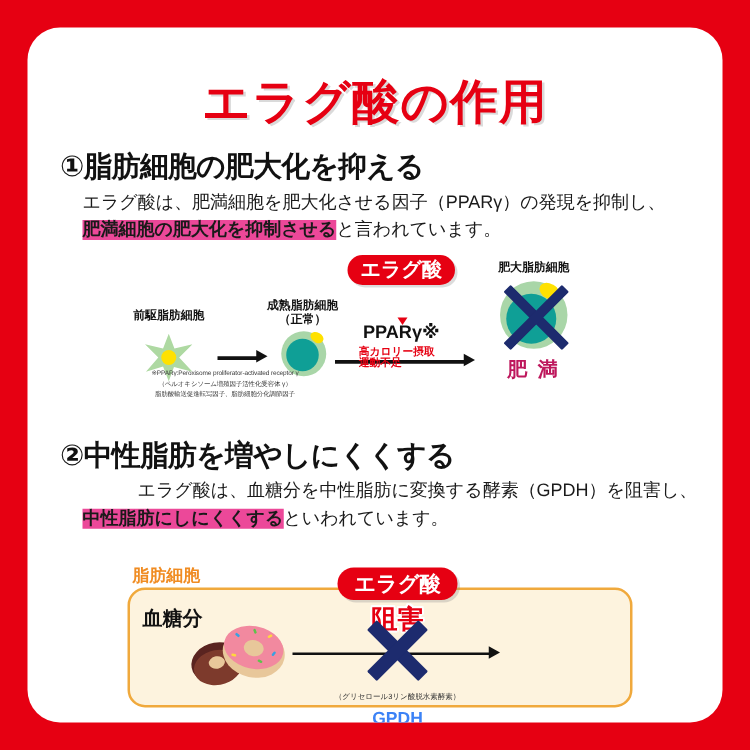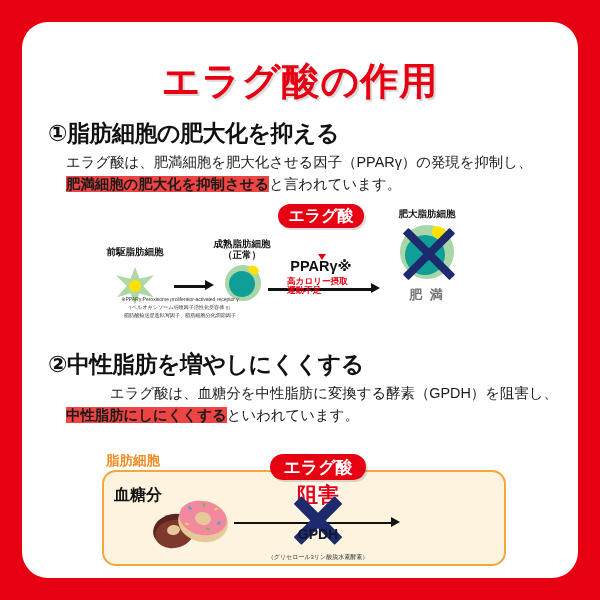--- a/index.html
+++ b/index.html
@@ -32,21 +32,21 @@
   .sec-head{
     position:absolute;left:26px;
     font-size:23px;font-weight:bold;color:#111;
     letter-spacing:-0.5px;white-space:nowrap;
   }
   .sec-body{
     position:absolute;left:44px;
     font-size:14.4px;color:#1a1a1a;line-height:1.55;
     white-space:nowrap;
   }
-  .hl{background:#ef4444;font-weight:bold;}
+  .hl{background:#ec4899;font-weight:bold;}
 
   
   .abs{position:absolute;}
   .lbl{position:absolute;font-size:9.5px;font-weight:bold;color:#111;text-align:center;white-space:nowrap;}
   .tiny{position:absolute;font-size:5.2px;color:#3a3a3a;text-align:center;white-space:nowrap;letter-spacing:-0.1px;}
 
   
   .star-cell{
     position:absolute;width:38px;height:38px;background:#aed9a2;
     clip-path:polygon(50% 0%,62% 31%,100% 22%,72% 50%,100% 80%,61% 70%,50% 100%,38% 69%,2% 80%,28% 50%,0% 22%,38% 31%);
@@ -140,21 +140,21 @@
 
     <div class="lbl" style="left:345px;top:186px;width:120px;">肥大脂肪細胞</div>
 
     <div class="cell-outer" style="left:378px;top:203px;width:54px;height:54px;"></div>
     <div class="cell-inner" style="left:383px;top:213px;width:40px;height:40px;"></div>
     <div class="cell-drop" style="left:409px;top:205px;width:17px;height:12px;"></div>
 
     <div class="xbar" style="left:374px;top:228px;width:66px;height:8px;transform:rotate(45deg);"></div>
     <div class="xbar" style="left:374px;top:228px;width:66px;height:8px;transform:rotate(-45deg);"></div>
 
-    <div class="abs" style="left:355px;top:264px;width:100px;text-align:center;font-size:13px;font-weight:bold;color:#737373;letter-spacing:2px;">肥 満</div>
+    <div class="abs" style="left:355px;top:264px;width:100px;text-align:center;font-size:16px;font-weight:bold;color:#be185d;letter-spacing:2px;">肥 満</div>
 
     <div class="tiny" style="left:48px;top:274px;width:220px;">※PPARγ:Peroxisome proliferator-activated receptor γ</div>
     <div class="tiny" style="left:48px;top:282px;width:220px;">（ペルオキシソーム増殖因子活性化受容体 γ）</div>
     <div class="tiny" style="left:48px;top:290px;width:220px;">脂肪酸輸送促進転写因子、脂肪細胞分化調節因子</div>
 
     <div class="sec-head" style="top:327px;">②中性脂肪を増やしにくくする</div>
 
     <div class="sec-body" style="top:360px;margin-left:44px;">
       <span>エラグ酸は、血糖分を中性脂肪に変換する酵素（GPDH）を阻害し、</span>
     </div>
@@ -184,18 +184,18 @@
 
     <div class="arrow-line" style="left:212px;top:500px;width:158px;height:2.4px;"></div>
     <div class="arrow-head" style="left:369px;top:495px;"></div>
 
     <div class="pill" style="left:248px;top:432px;width:96px;height:26px;font-size:17px;border-radius:13px;">エラグ酸</div>
     <div class="outword" style="left:250px;top:459px;width:92px;font-size:21px;">阻害</div>
 
     <div class="xbar" style="left:267px;top:493px;width:58px;height:11px;transform:rotate(45deg);"></div>
     <div class="xbar" style="left:267px;top:493px;width:58px;height:11px;transform:rotate(-45deg);"></div>
 
-    <div class="abs" style="left:246px;top:504px;width:100px;text-align:center;font-size:14px;font-weight:bold;color:#0f172a;">GPDH</div>
+    <div class="abs" style="left:246px;top:544px;width:100px;text-align:center;font-size:14px;font-weight:bold;color:#3b82f6;">GPDH</div>
     <div class="abs" style="left:231px;top:531px;width:130px;text-align:center;font-size:6px;color:#333;white-space:nowrap;">（グリセロール3リン酸脱水素酵素）</div>
 
 
   </div>
 </div>
 
 </body></html>

